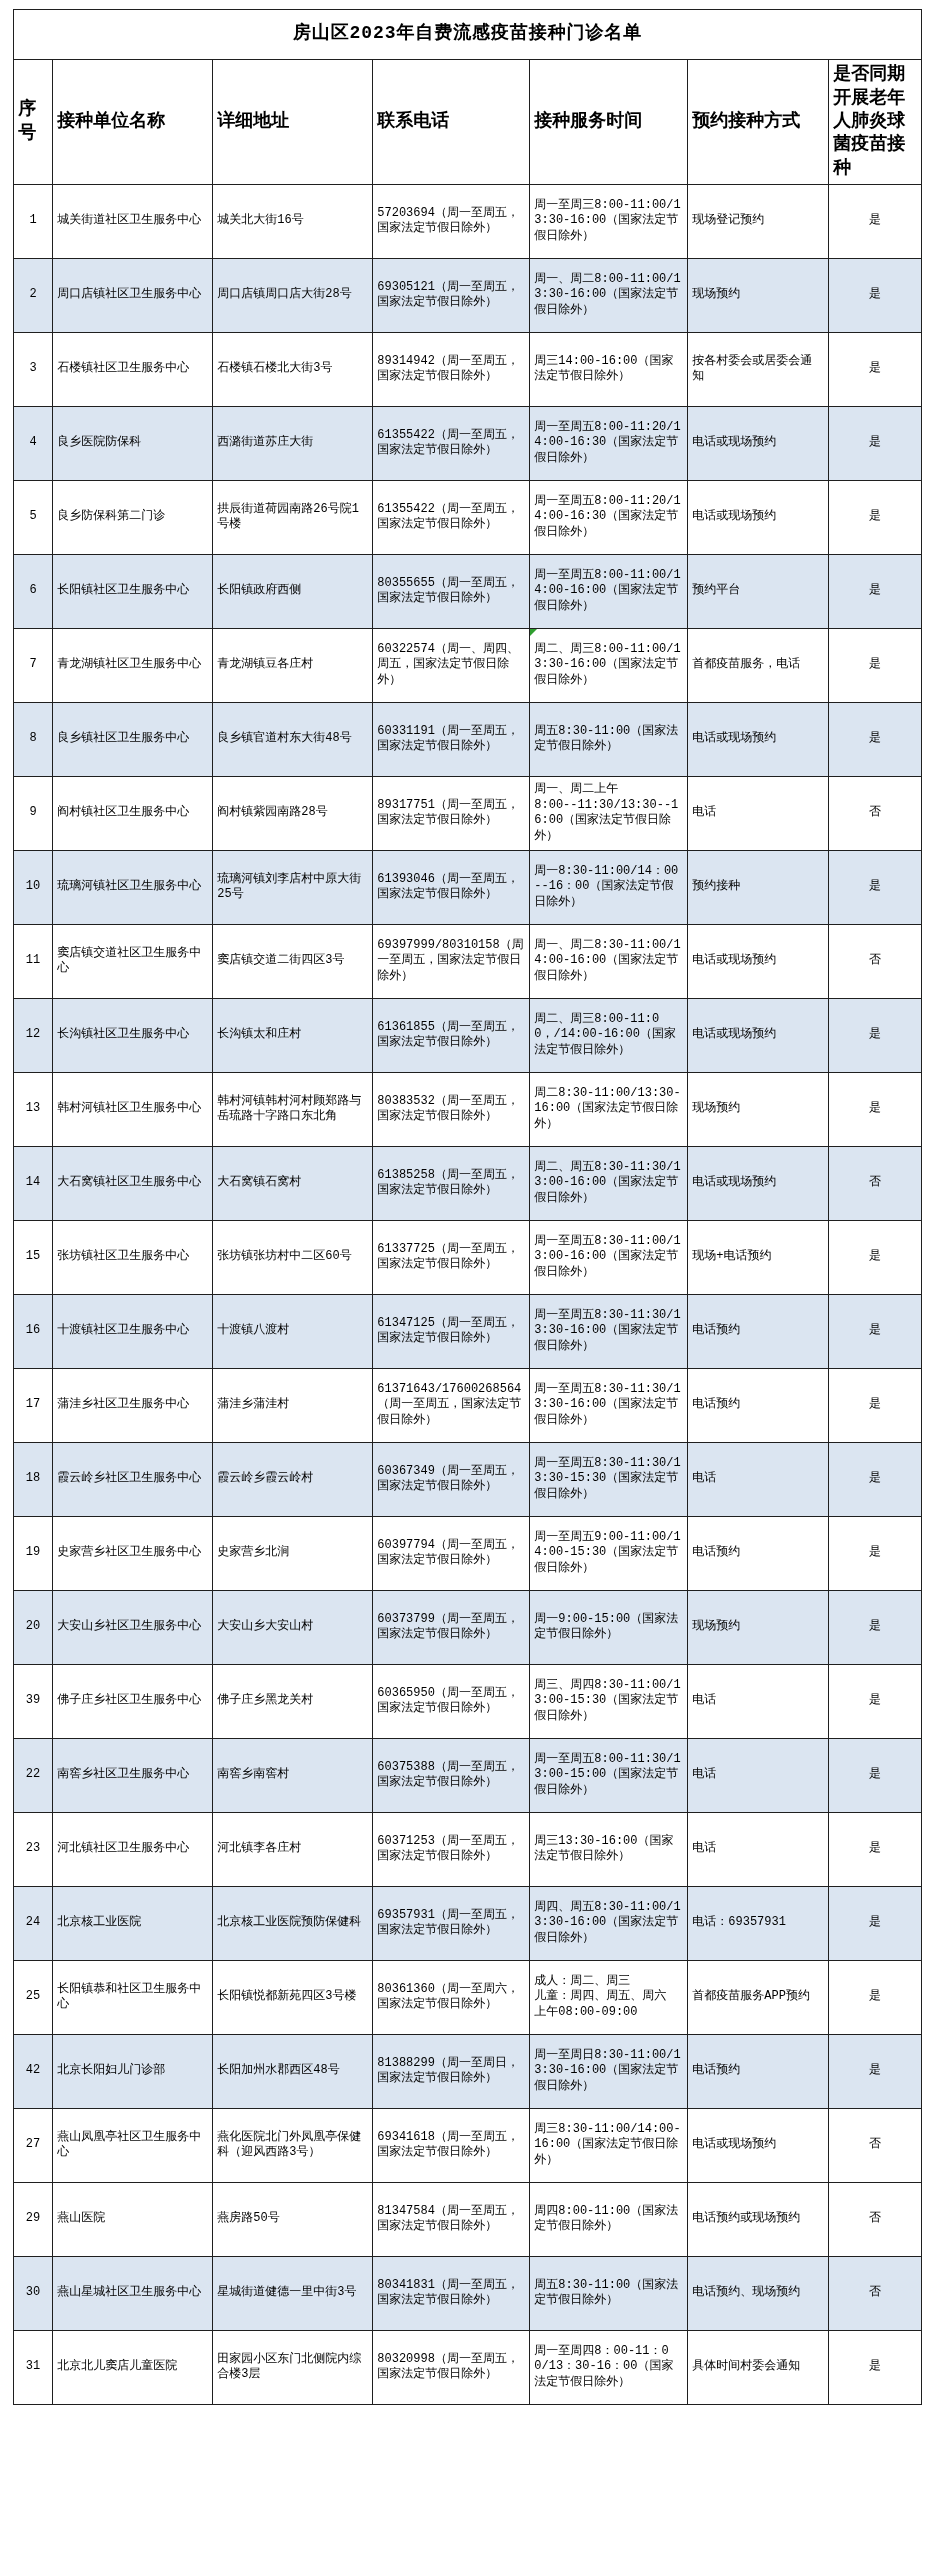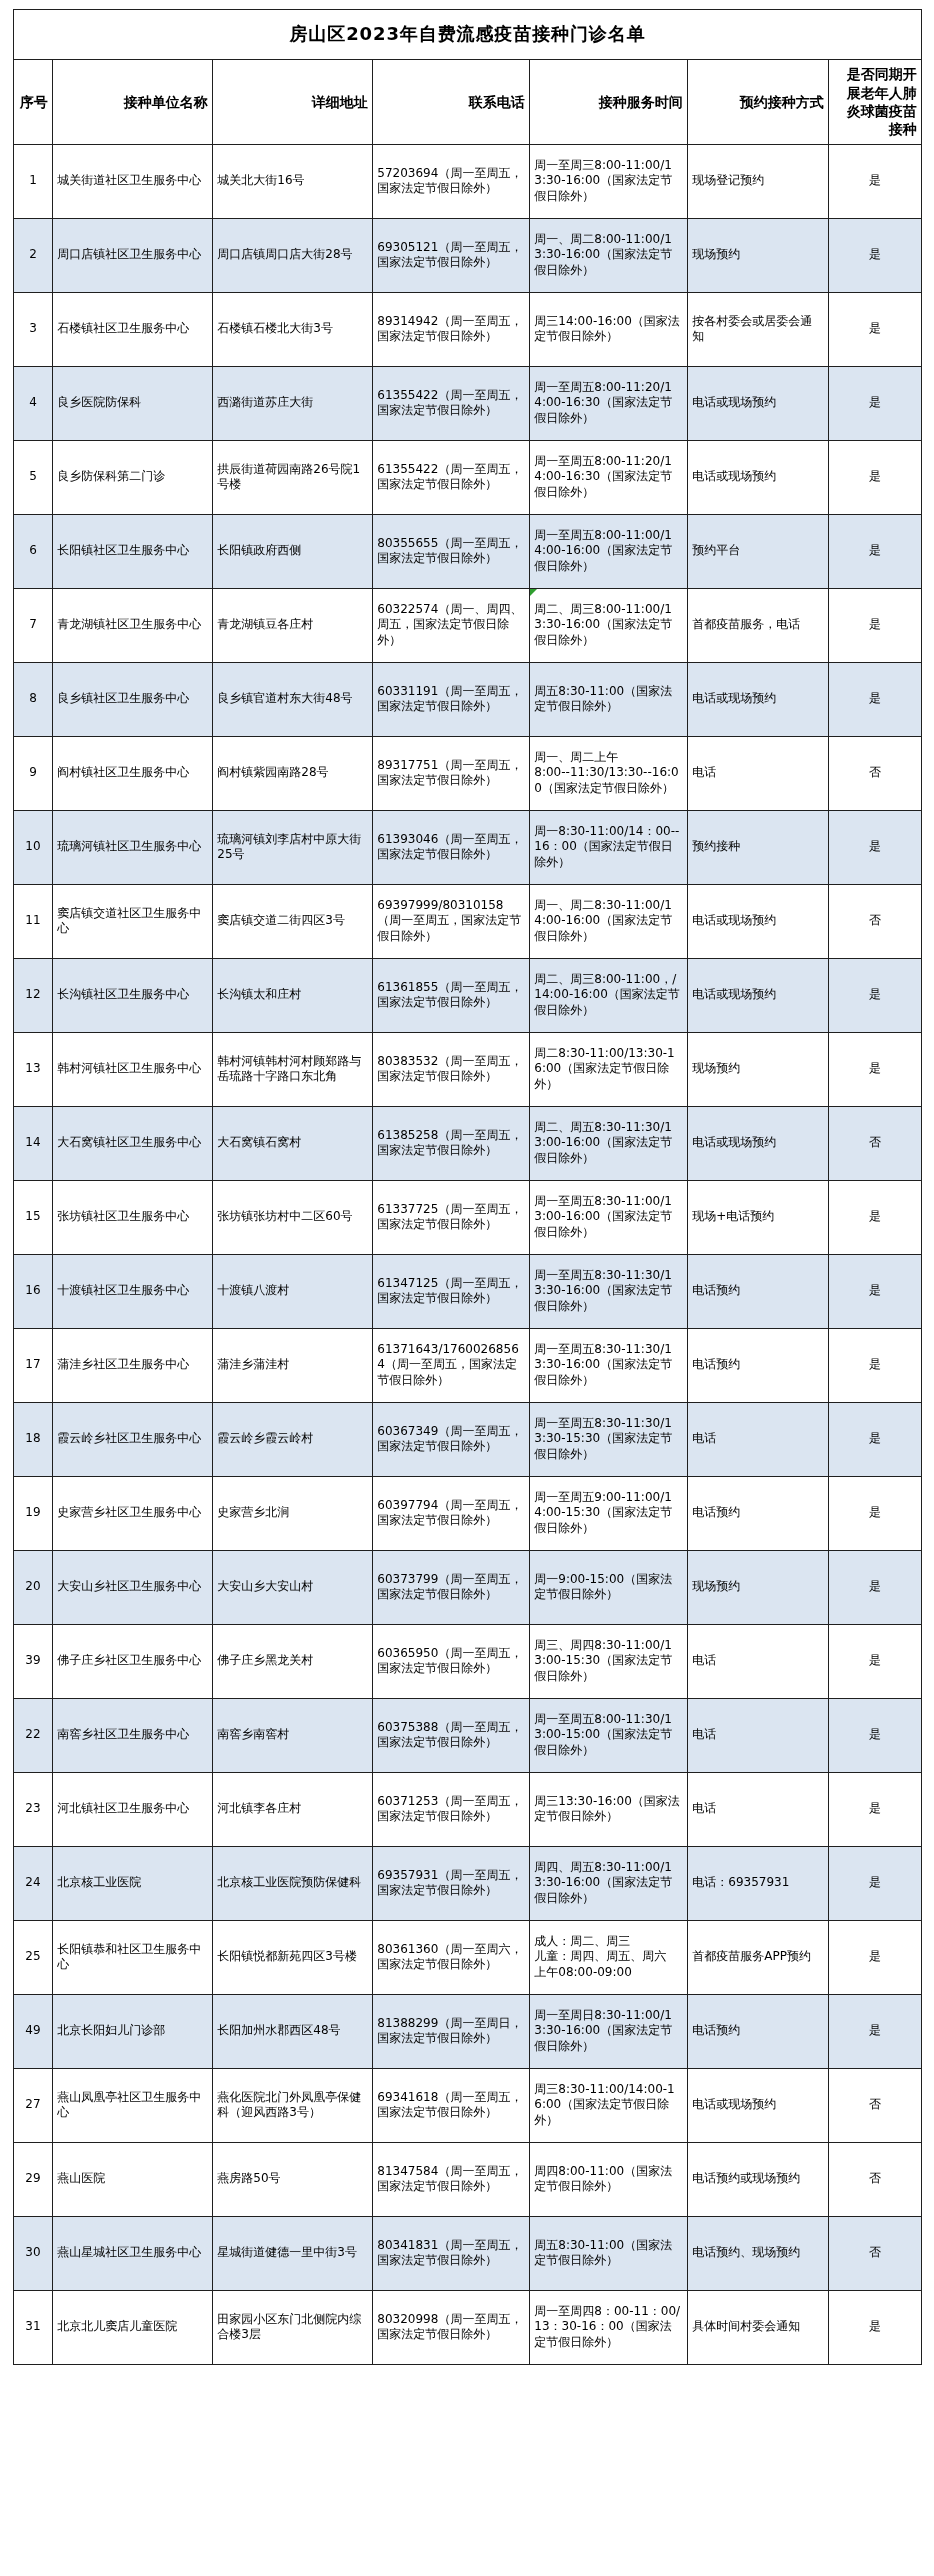--- a/index.html
+++ b/index.html
@@ -1,18 +1,18 @@
 <!DOCTYPE html>
 <html style="font-size:14px"><head>
 <meta charset="utf-8">
 <style>
   html,body{margin:0;padding:0;background:#ffffff;}
   body{width:934px;font-family:"DejaVu Sans","Liberation Sans",sans-serif;color:#000;}
   .page{width:934px;min-height:2576px;box-sizing:border-box;padding:8.7px 13px 17.3px 13px;background:#fff;}
-  table.clinics{border-collapse:collapse;table-layout:fixed;width:908px;}
+  table.clinics{border-collapse:collapse;table-layout:fixed;width:908px;font-family:Liberation Mono, monospace;}
   table.clinics col.c0{width:39px;}
   table.clinics col.c1{width:160px;}
   table.clinics col.c2{width:160px;}
   table.clinics col.c3{width:157px;}
   table.clinics col.c4{width:158px;}
   table.clinics col.c5{width:141px;}
   table.clinics col.c6{width:93px;}
   table.clinics th, table.clinics td{
     border-style:solid;border-color:#1f1f1f;
     border-width:1.7px 0.9px;
@@ -28,23 +28,23 @@
     height:50px;
     text-align:center;
     font-size:18px;
     font-weight:bold;
     letter-spacing:0.9px;
     background:#fff;
     white-space:normal;
   }
   tr.header-row th{
     height:85px;
-    text-align:right;
+    text-align:left;
     font-weight:bold;
-    font-size:14px;
+    font-size:18px;
     background:#fff;
   }
   tbody tr{height:74px;}
   tbody td.col-no{text-align:center;}
   tbody td.col-pneumococcal{text-align:center;}
   tbody tr.hl td{background:#dbe5f1;}
   td.note-marker{position:relative;}
   td.note-marker::before{
     content:"";position:absolute;top:0;left:0;width:0;height:0;
     border-top:7px solid #2f9e2f;border-right:7px solid transparent;
@@ -301,21 +301,21 @@
           <td class="col-name">长阳镇恭和社区卫生服务中心</td>
           <td class="col-address">长阳镇悦都新苑四区3号楼</td>
           <td class="col-phone">80361360（周一至周六，国家法定节假日除外）</td>
           <td class="col-time">成人：周二、周三
 儿童：周四、周五、周六
 上午08:00-09:00</td>
           <td class="col-booking">首都疫苗服务APP预约</td>
           <td class="col-pneumococcal">是</td>
         </tr>
         <tr class="hl">
-          <td class="col-no">49</td>
+          <td class="col-no">42</td>
           <td class="col-name">北京长阳妇儿门诊部</td>
           <td class="col-address">长阳加州水郡西区48号</td>
           <td class="col-phone">81388299（周一至周日，国家法定节假日除外）</td>
           <td class="col-time">周一至周日8:30-11:00/13:30-16:00（国家法定节假日除外）</td>
           <td class="col-booking">电话预约</td>
           <td class="col-pneumococcal">是</td>
         </tr>
         <tr>
           <td class="col-no">27</td>
           <td class="col-name">燕山凤凰亭社区卫生服务中心</td>

